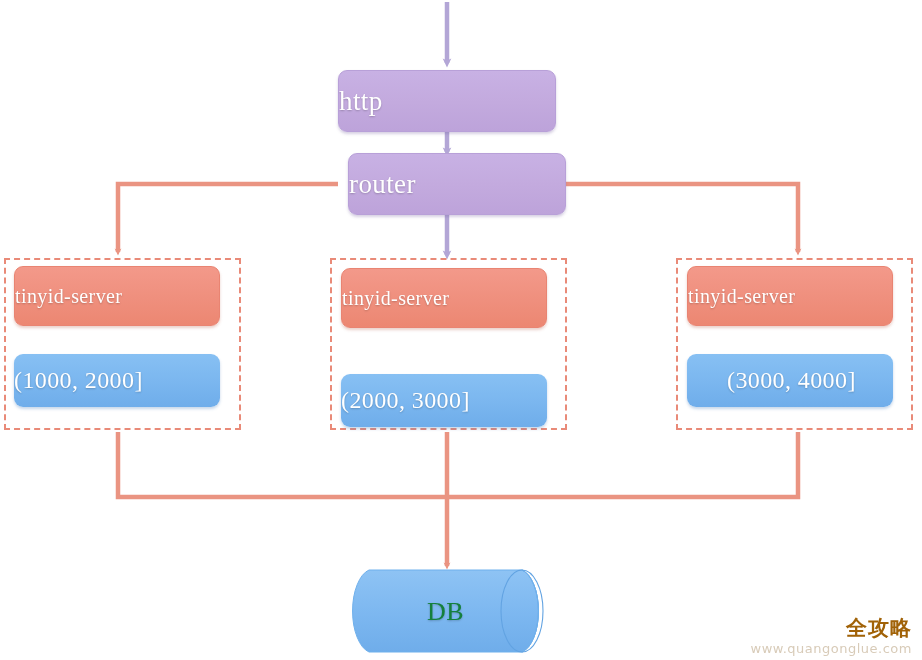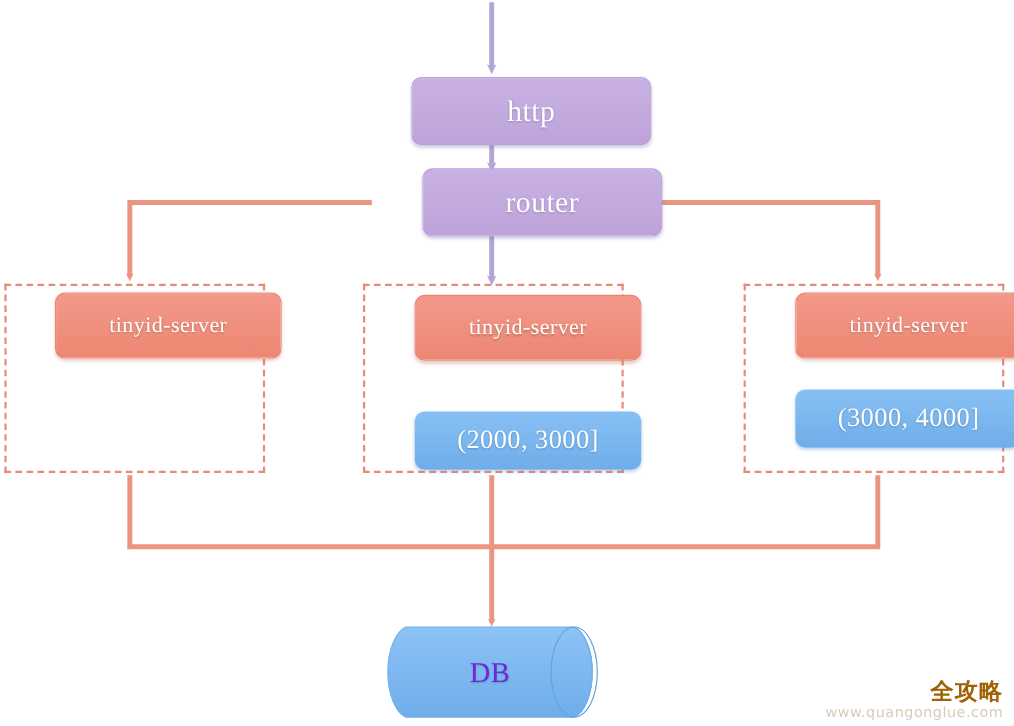--- a/index.html
+++ b/index.html
@@ -25,28 +25,26 @@
     height: 660px;
     pointer-events: none;
   }
 
   
   .node {
     position: absolute;
     box-sizing: border-box;
     display: flex;
     align-items: center;
-    justify-content: center;
     border-radius: 9px;
     color: #ffffff;
     text-shadow: 0 1px 2px rgba(0,0,0,0.22);
     letter-spacing: 0.4px;
     white-space: nowrap;
     user-select: none;
-    margin-left: 36px;
   }
 
   .node-purple {
     background: linear-gradient(180deg, #c8b1e4 0%, #c3aade 52%, #bda3da 100%);
     border: 1px solid #b8a0d8;
     box-shadow: 0 2px 3px rgba(120,100,160,0.30);
     font-size: 27px;
   }
 
   .node-salmon {
@@ -78,21 +76,21 @@
   }
   .db-label {
     position: absolute;
     left: 0;
     top: 0;
     width: 100%;
     height: 100%;
     display: flex;
     align-items: center;
     justify-content: center;
-    color: #6d28d9;
+    color: #15803d;
     font-size: 26px;
     text-shadow: 0 1px 2px rgba(0,0,0,0.22);
     letter-spacing: 0.5px;
     user-select: none;
   }
 
   
   .watermark {
     position: absolute;
     right: 10px;
@@ -171,38 +169,41 @@
   <div class="node node-purple" style="left:348px; top:153px; width:218px; height:62px;">
     <span>router</span>
   </div>
 
   <div class="group-frame" style="left:4px; top:258px; width:237px; height:172px;"></div>
 
   <div class="node node-salmon" style="left:14px; top:266px; width:206px; height:60px;">
     <span>tinyid-server</span>
   </div>
 
+  <div class="node node-blue" style="left:14px; top:354px; width:206px; height:53px;">
+    <span>(1000, 2000]</span>
+  </div>
 
   <div class="group-frame" style="left:330px; top:258px; width:237px; height:172px;"></div>
 
   <div class="node node-salmon" style="left:341px; top:268px; width:206px; height:60px;">
     <span>tinyid-server</span>
   </div>
 
   <div class="node node-blue" style="left:341px; top:374px; width:206px; height:53px;">
     <span>(2000, 3000]</span>
   </div>
 
   <div class="group-frame" style="left:676px; top:258px; width:237px; height:172px;"></div>
 
   <div class="node node-salmon" style="left:687px; top:266px; width:206px; height:60px;">
     <span>tinyid-server</span>
   </div>
 
-  <div class="node node-blue" style="left:687px; top:354px; width:206px; height:53px;">
+  <div class="node node-blue" style="left:687px; top:354px; width:206px; height:53px;padding-left:40px;">
     <span>(3000, 4000]</span>
   </div>
 
   <div class="db-cyl" style="left:347px; top:569px; width:197px; height:85px;">
     <svg viewBox="0 0 197 85" width="197" height="85">
       <defs>
         <linearGradient id="dbBody" x1="0" y1="0" x2="0" y2="1">
           <stop offset="0%" stop-color="#8ec3f4"></stop>
           <stop offset="55%" stop-color="#7cb7f0"></stop>
           <stop offset="100%" stop-color="#6fadea"></stop>

